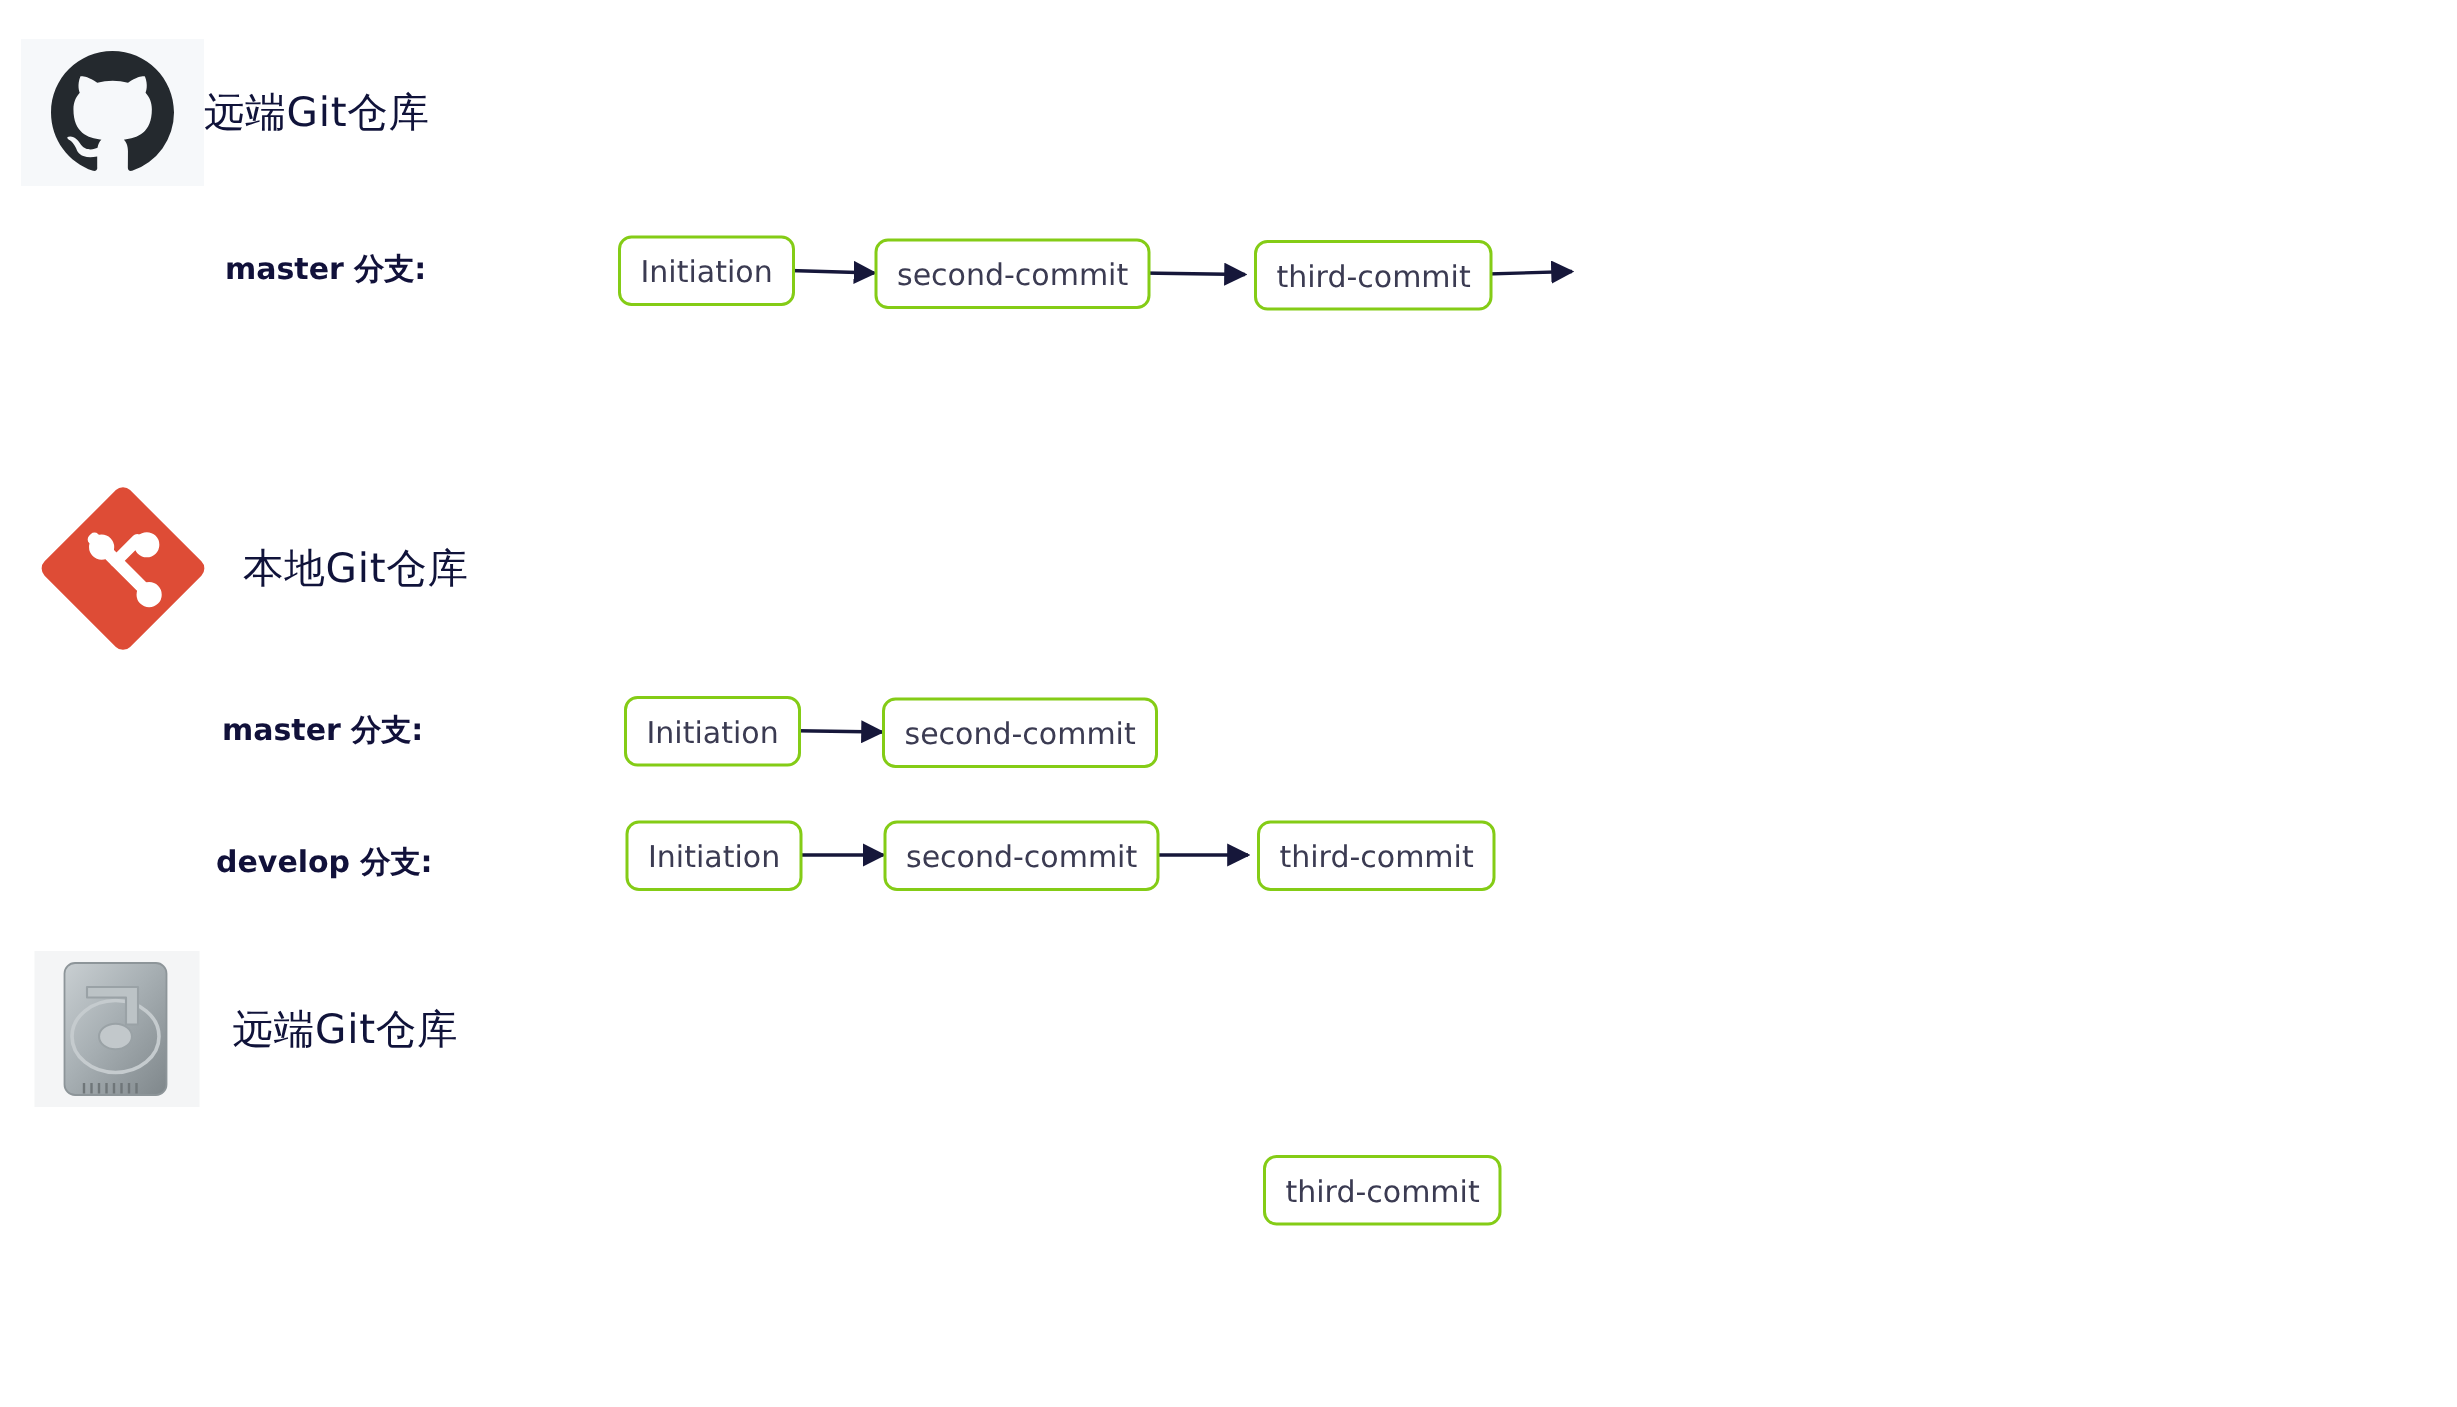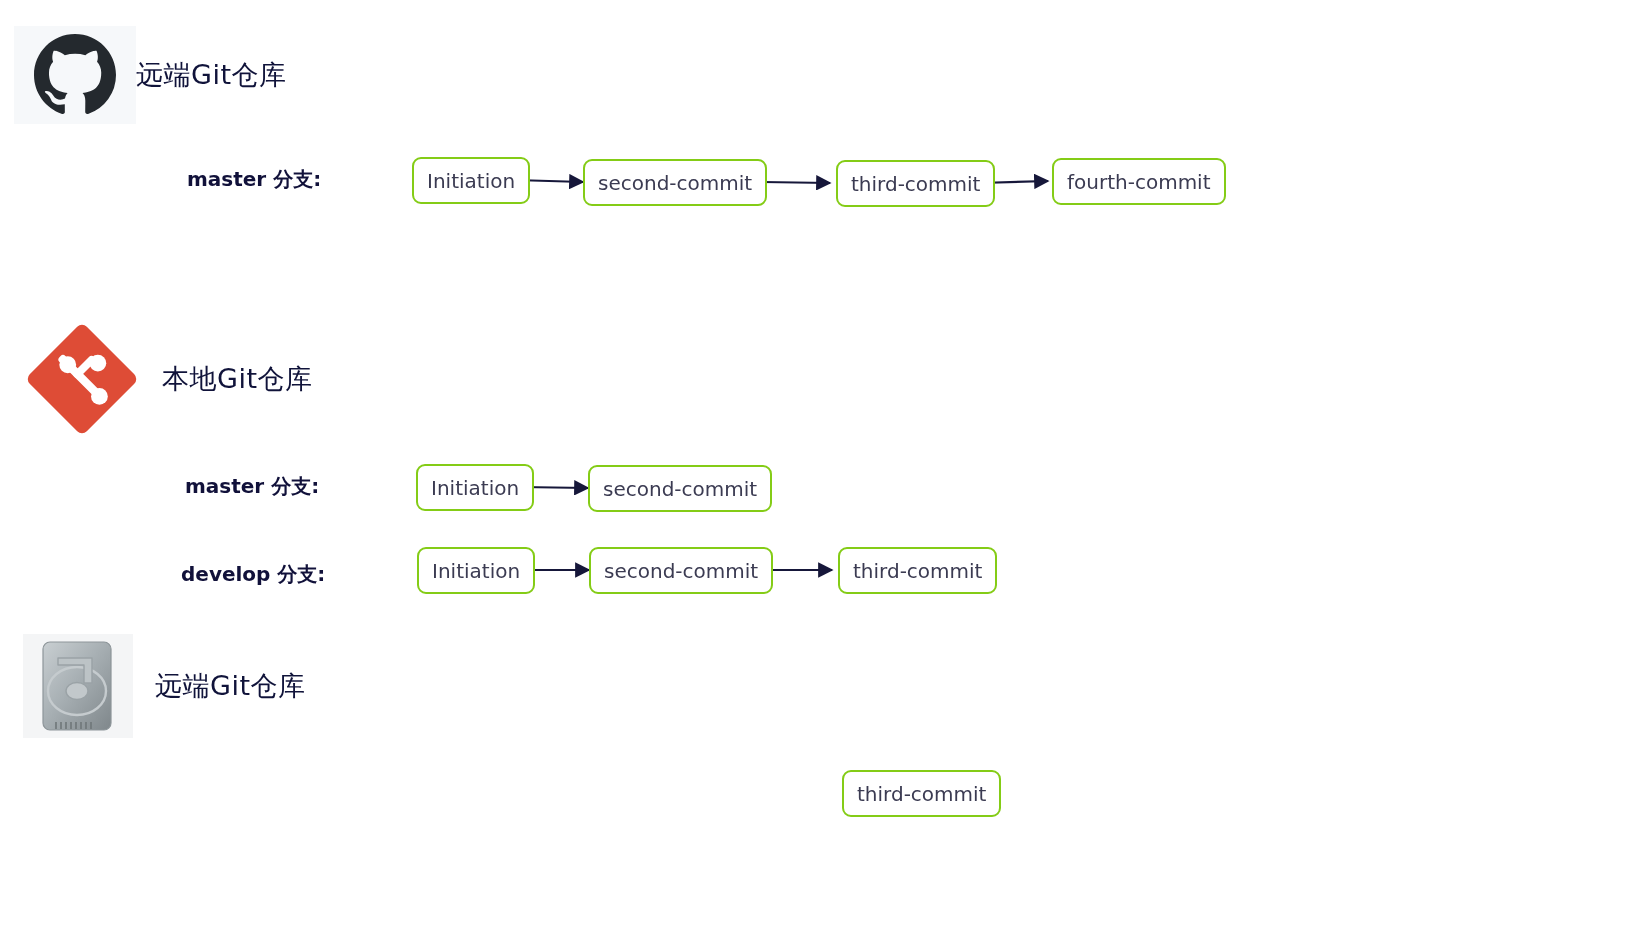--- a/index.html
+++ b/index.html
@@ -68,21 +68,20 @@
   .disk-badge svg { display:block; }
 
   
   .branch-label {
     position: absolute;
     font-size: 20px;
     font-weight: bold;
     color: #11113a;
     white-space: nowrap;
     font-family: "DejaVu Sans", "Liberation Sans", sans-serif;
-    margin-left: 37px;
   }
 
   
   .commit {
     position: absolute;
     box-sizing: border-box;
     border: 2px solid #84cc16;
     border-radius: 9px;
     background: #ffffff;
     color: #3b3b52;
@@ -139,21 +138,20 @@
       </svg>
     </div>
     <div class="section-title">远端Git仓库</div>
   </div>
 
   <div class="branch-label" style="left:150px; top:150px;">master 分支:</div>
 
   <div class="commit" style="left:412px; top:141px;">Initiation</div>
   <div class="commit" style="left:583px; top:143px;">second-commit</div>
   <div class="commit" style="left:836px; top:144px;">third-commit</div>
-  <div class="commit" style="left:1052px; top:142px;">fourth-commit</div>
 
   <div class="section-head" style="left:22px; top:303px;">
     <div class="git-badge">
       <svg width="112" height="112" viewBox="0 0 100 100" aria-hidden="true">
         <g transform="rotate(45 50 50)">
           <rect x="14" y="14" width="72" height="72" rx="6" ry="6" fill="#de4c36"></rect>
         </g>
         <g transform="rotate(-45 50 50)" fill="#ffffff" stroke="#ffffff">
           <rect x="46.5" y="22" width="7.5" height="56" rx="3" fill="#ffffff" stroke="none"></rect>
           <path d="M50 44 L68 44" stroke="#ffffff" stroke-width="7" fill="none" stroke-linecap="round"></path>

